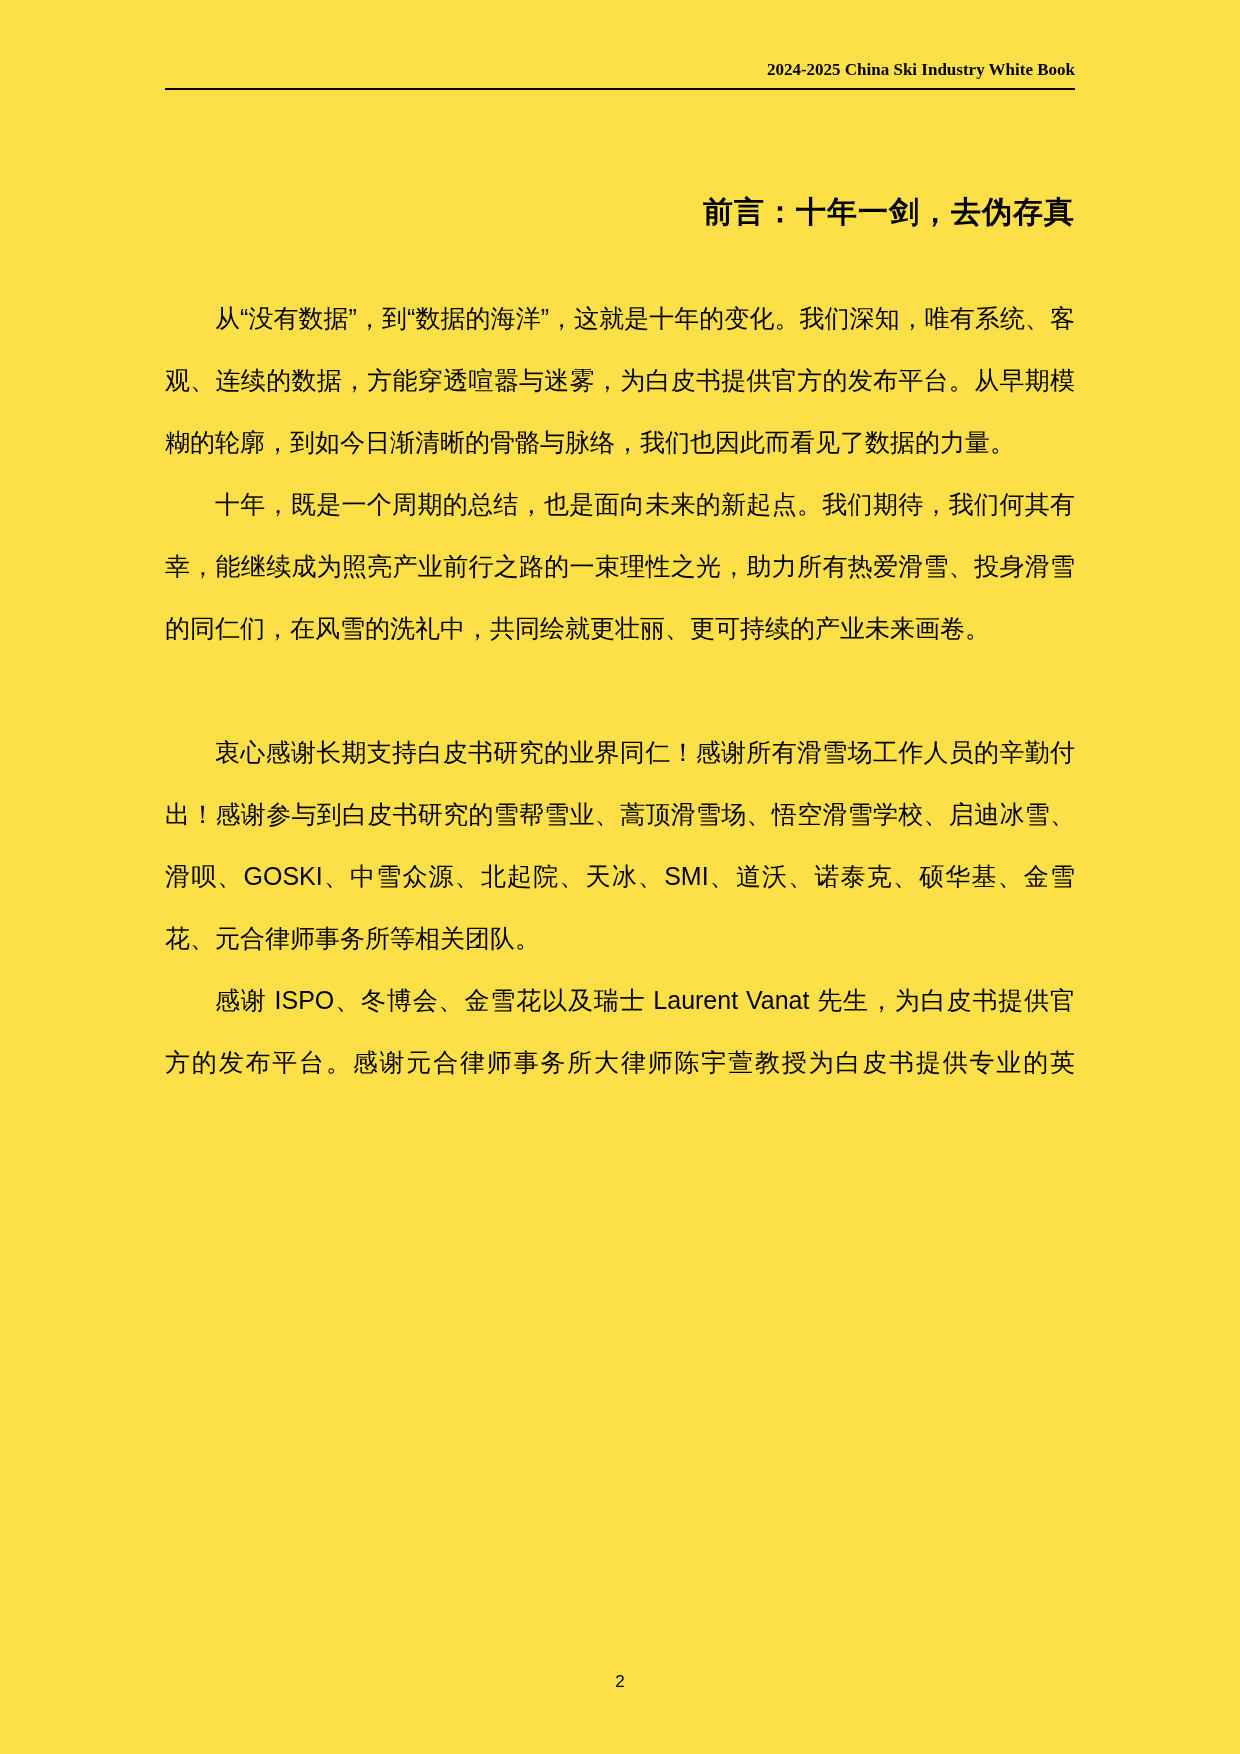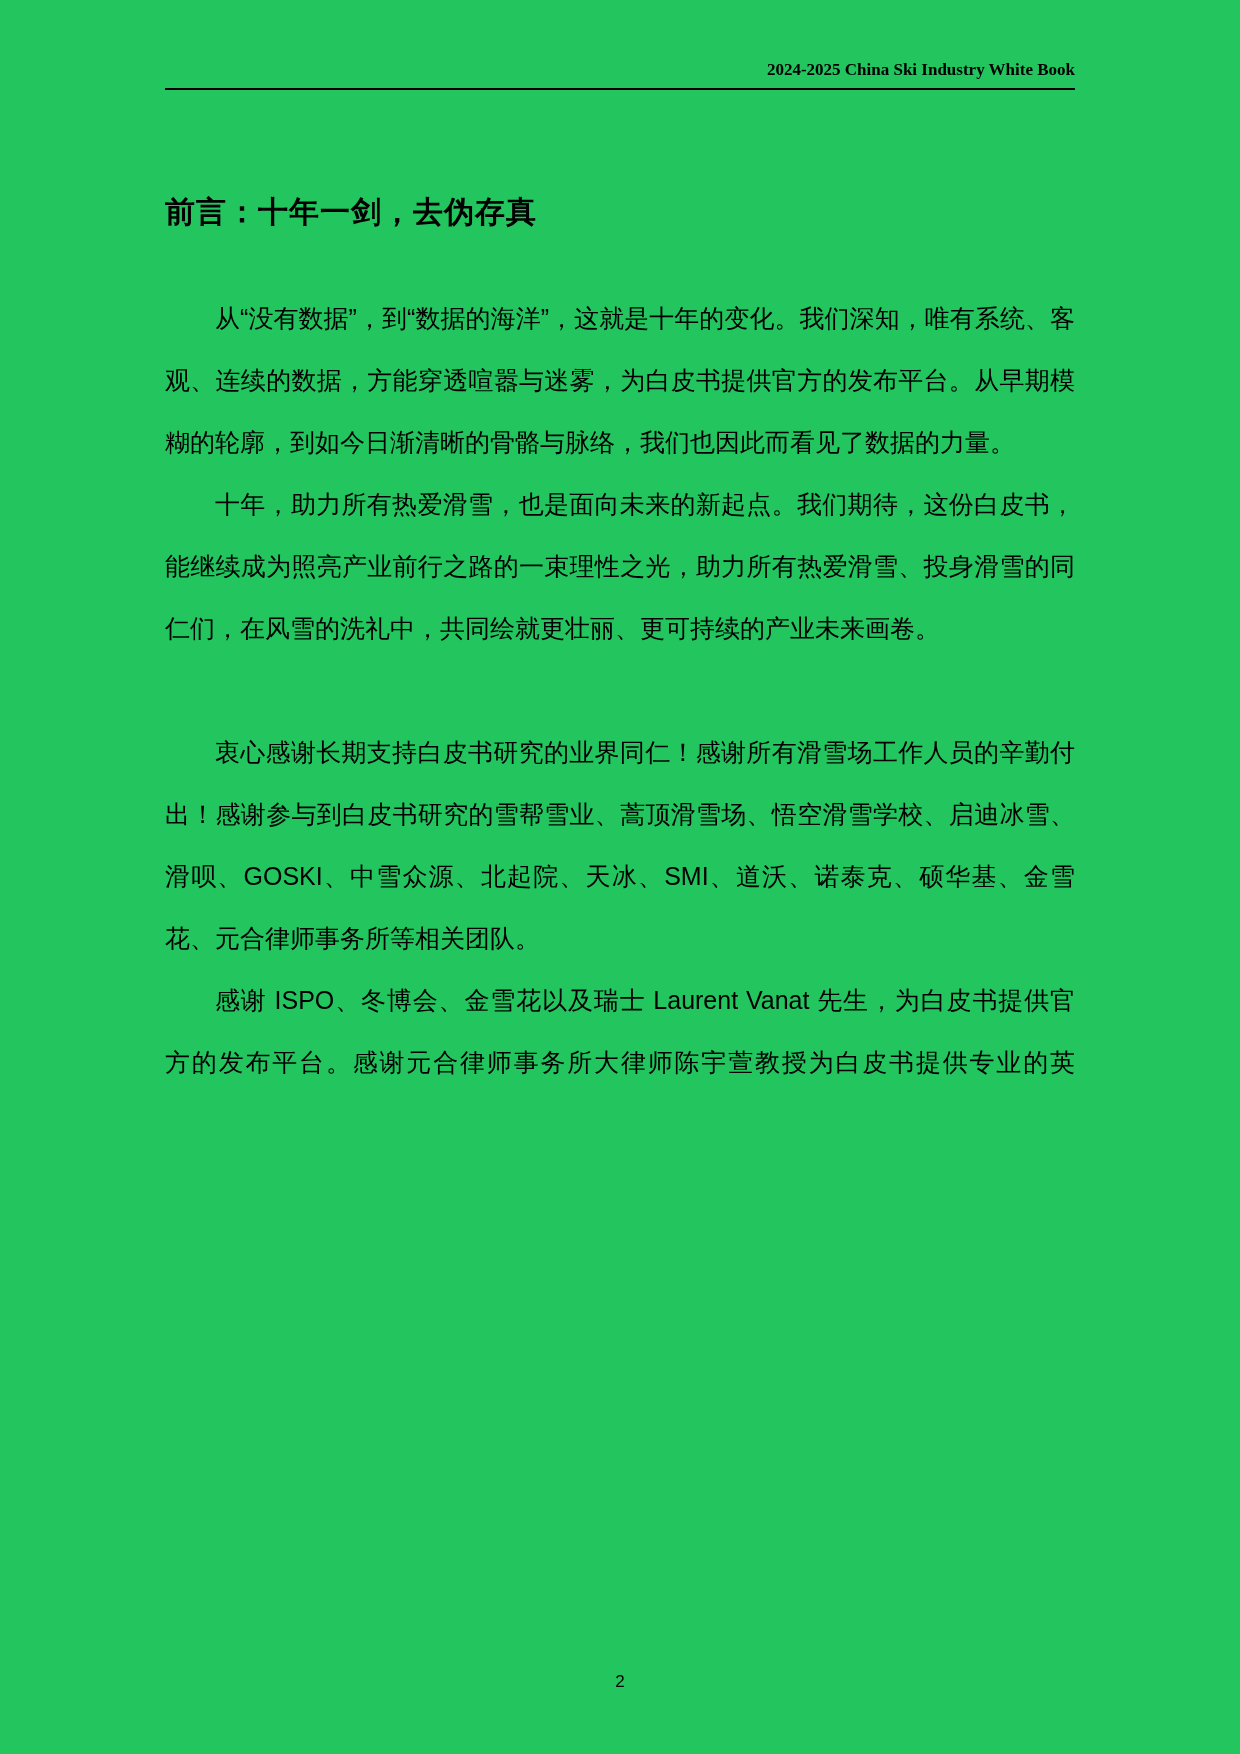--- a/index.html
+++ b/index.html
@@ -5,39 +5,39 @@
   html, body {
     margin: 0;
     padding: 0;
     background: #ffffff;
   }
   .page {
     position: relative;
     width: 1240px;
     height: 1754px;
     margin: 0 auto;
-    background: #22c55e;
+    background: #fde047;
     color: #000000;
     font-family: "Liberation Sans", sans-serif;
     overflow: hidden;
   }
   .page-header {
     margin: 60px 165px 0 165px;
     padding-bottom: 8px;
     border-bottom: 2px solid #000000;
     text-align: right;
     font-family: "Liberation Serif", serif;
     font-weight: 700;
     font-size: 17px;
     line-height: 1.2;
     color: #000000;
   }
   .doc-title {
     margin: 102px 165px 0 165px;
-    text-align: left;
+    text-align: right;
     font-size: 30px;
     font-weight: 700;
     letter-spacing: 1px;
     color: #000000;
     font-family: "Liberation Sans", sans-serif;
   }
   .doc-body {
     margin: 54px 165px 0 165px;
     width: 910px;
     font-size: 25px;
@@ -73,21 +73,21 @@
 <body>
 
 <div class="page">
 
   <div class="page-header">2024-2025 China Ski Industry White Book</div>
 
   <h1 class="doc-title">前言：十年一剑，去伪存真</h1>
 
   <div class="doc-body">
     <p>从“没有数据”，到“数据的海洋”，这就是十年的变化。我们深知，唯有系统、客观、连续的数据，方能穿透喧嚣与迷雾，为白皮书提供官方的发布平台。从早期模糊的轮廓，到如今日渐清晰的骨骼与脉络，我们也因此而看见了数据的力量。</p>
-    <p>十年，助力所有热爱滑雪，也是面向未来的新起点。我们期待，这份白皮书，能继续成为照亮产业前行之路的一束理性之光，助力所有热爱滑雪、投身滑雪的同仁们，在风雪的洗礼中，共同绘就更壮丽、更可持续的产业未来画卷。</p>
+    <p>十年，既是一个周期的总结，也是面向未来的新起点。我们期待，我们何其有幸，能继续成为照亮产业前行之路的一束理性之光，助力所有热爱滑雪、投身滑雪的同仁们，在风雪的洗礼中，共同绘就更壮丽、更可持续的产业未来画卷。</p>
     <div class="para-gap"></div>
     <p>衷心感谢长期支持白皮书研究的业界同仁！感谢所有滑雪场工作人员的辛勤付出！感谢参与到白皮书研究的雪帮雪业、蒿顶滑雪场、悟空滑雪学校、启迪冰雪、滑呗、GOSKI、中雪众源、北起院、天冰、SMI、道沃、诺泰克、硕华基、金雪花、元合律师事务所等相关团队。</p>
     <p class="cutoff">感谢 ISPO、冬博会、金雪花以及瑞士 Laurent Vanat 先生，为白皮书提供官方的发布平台。感谢元合律师事务所大律师陈宇萱教授为白皮书提供专业的英</p>
   </div>
 
   <div class="page-footer">2</div>
 
 </div>
 
 </body></html>

